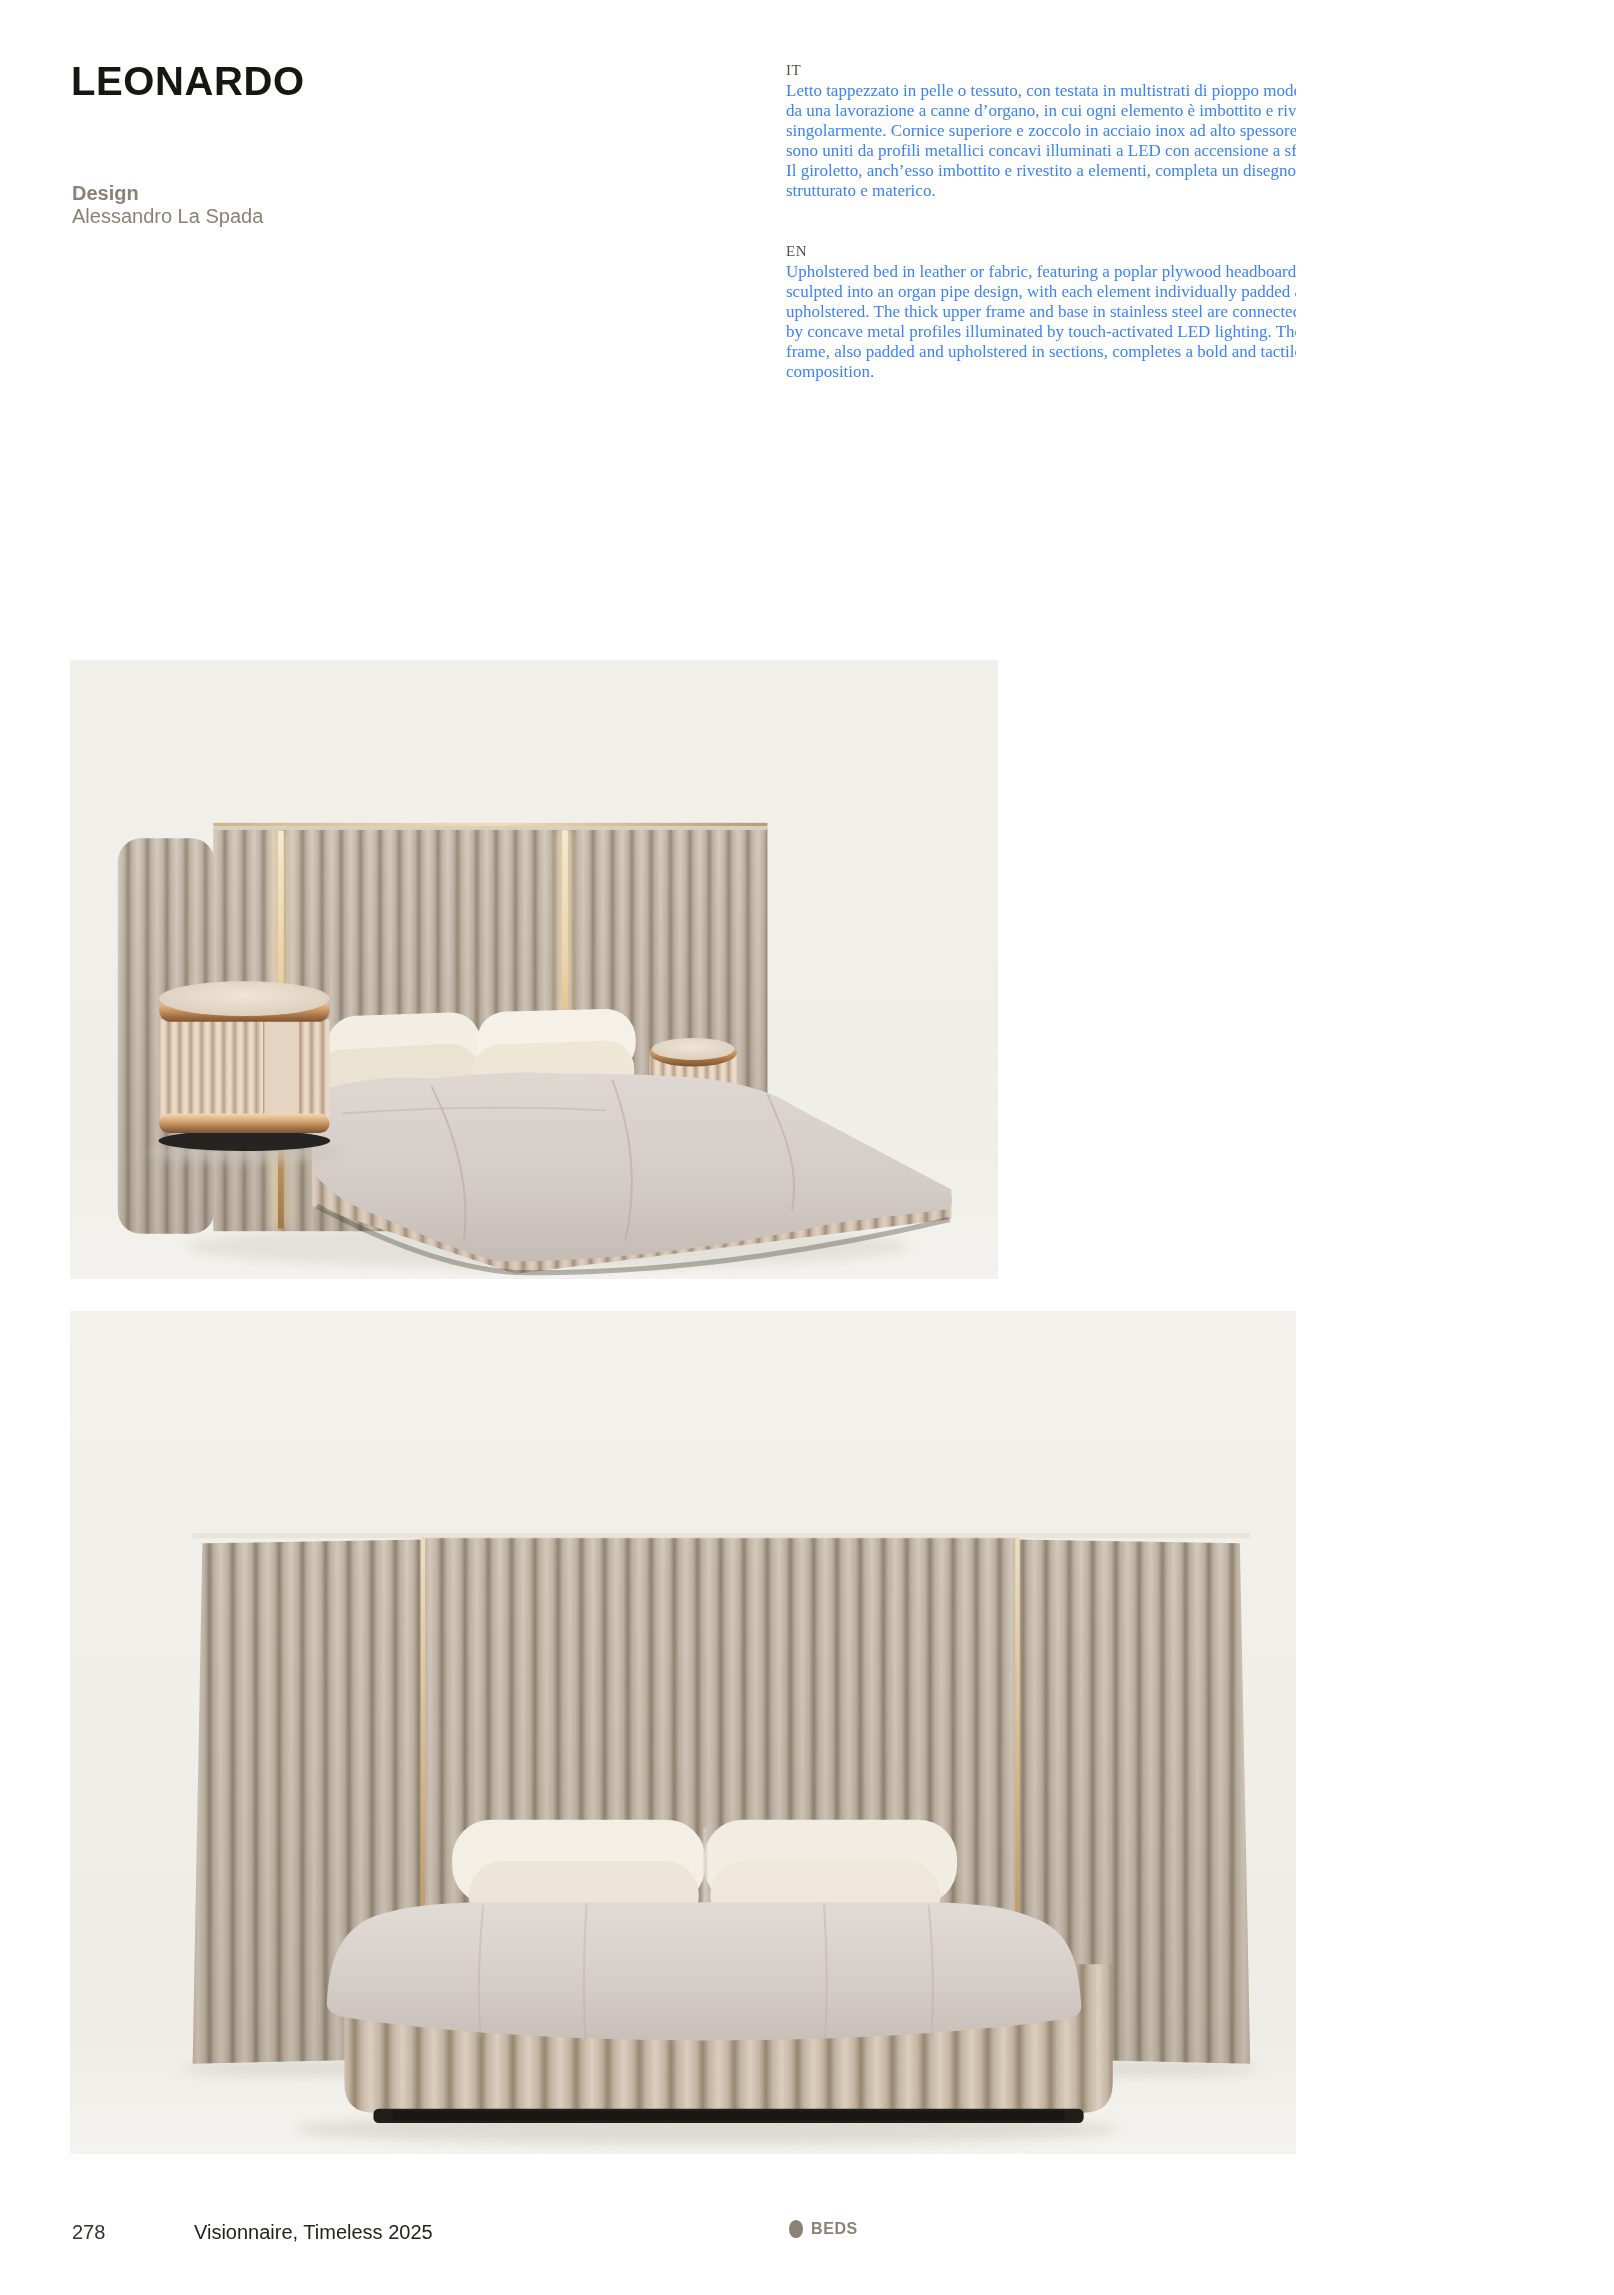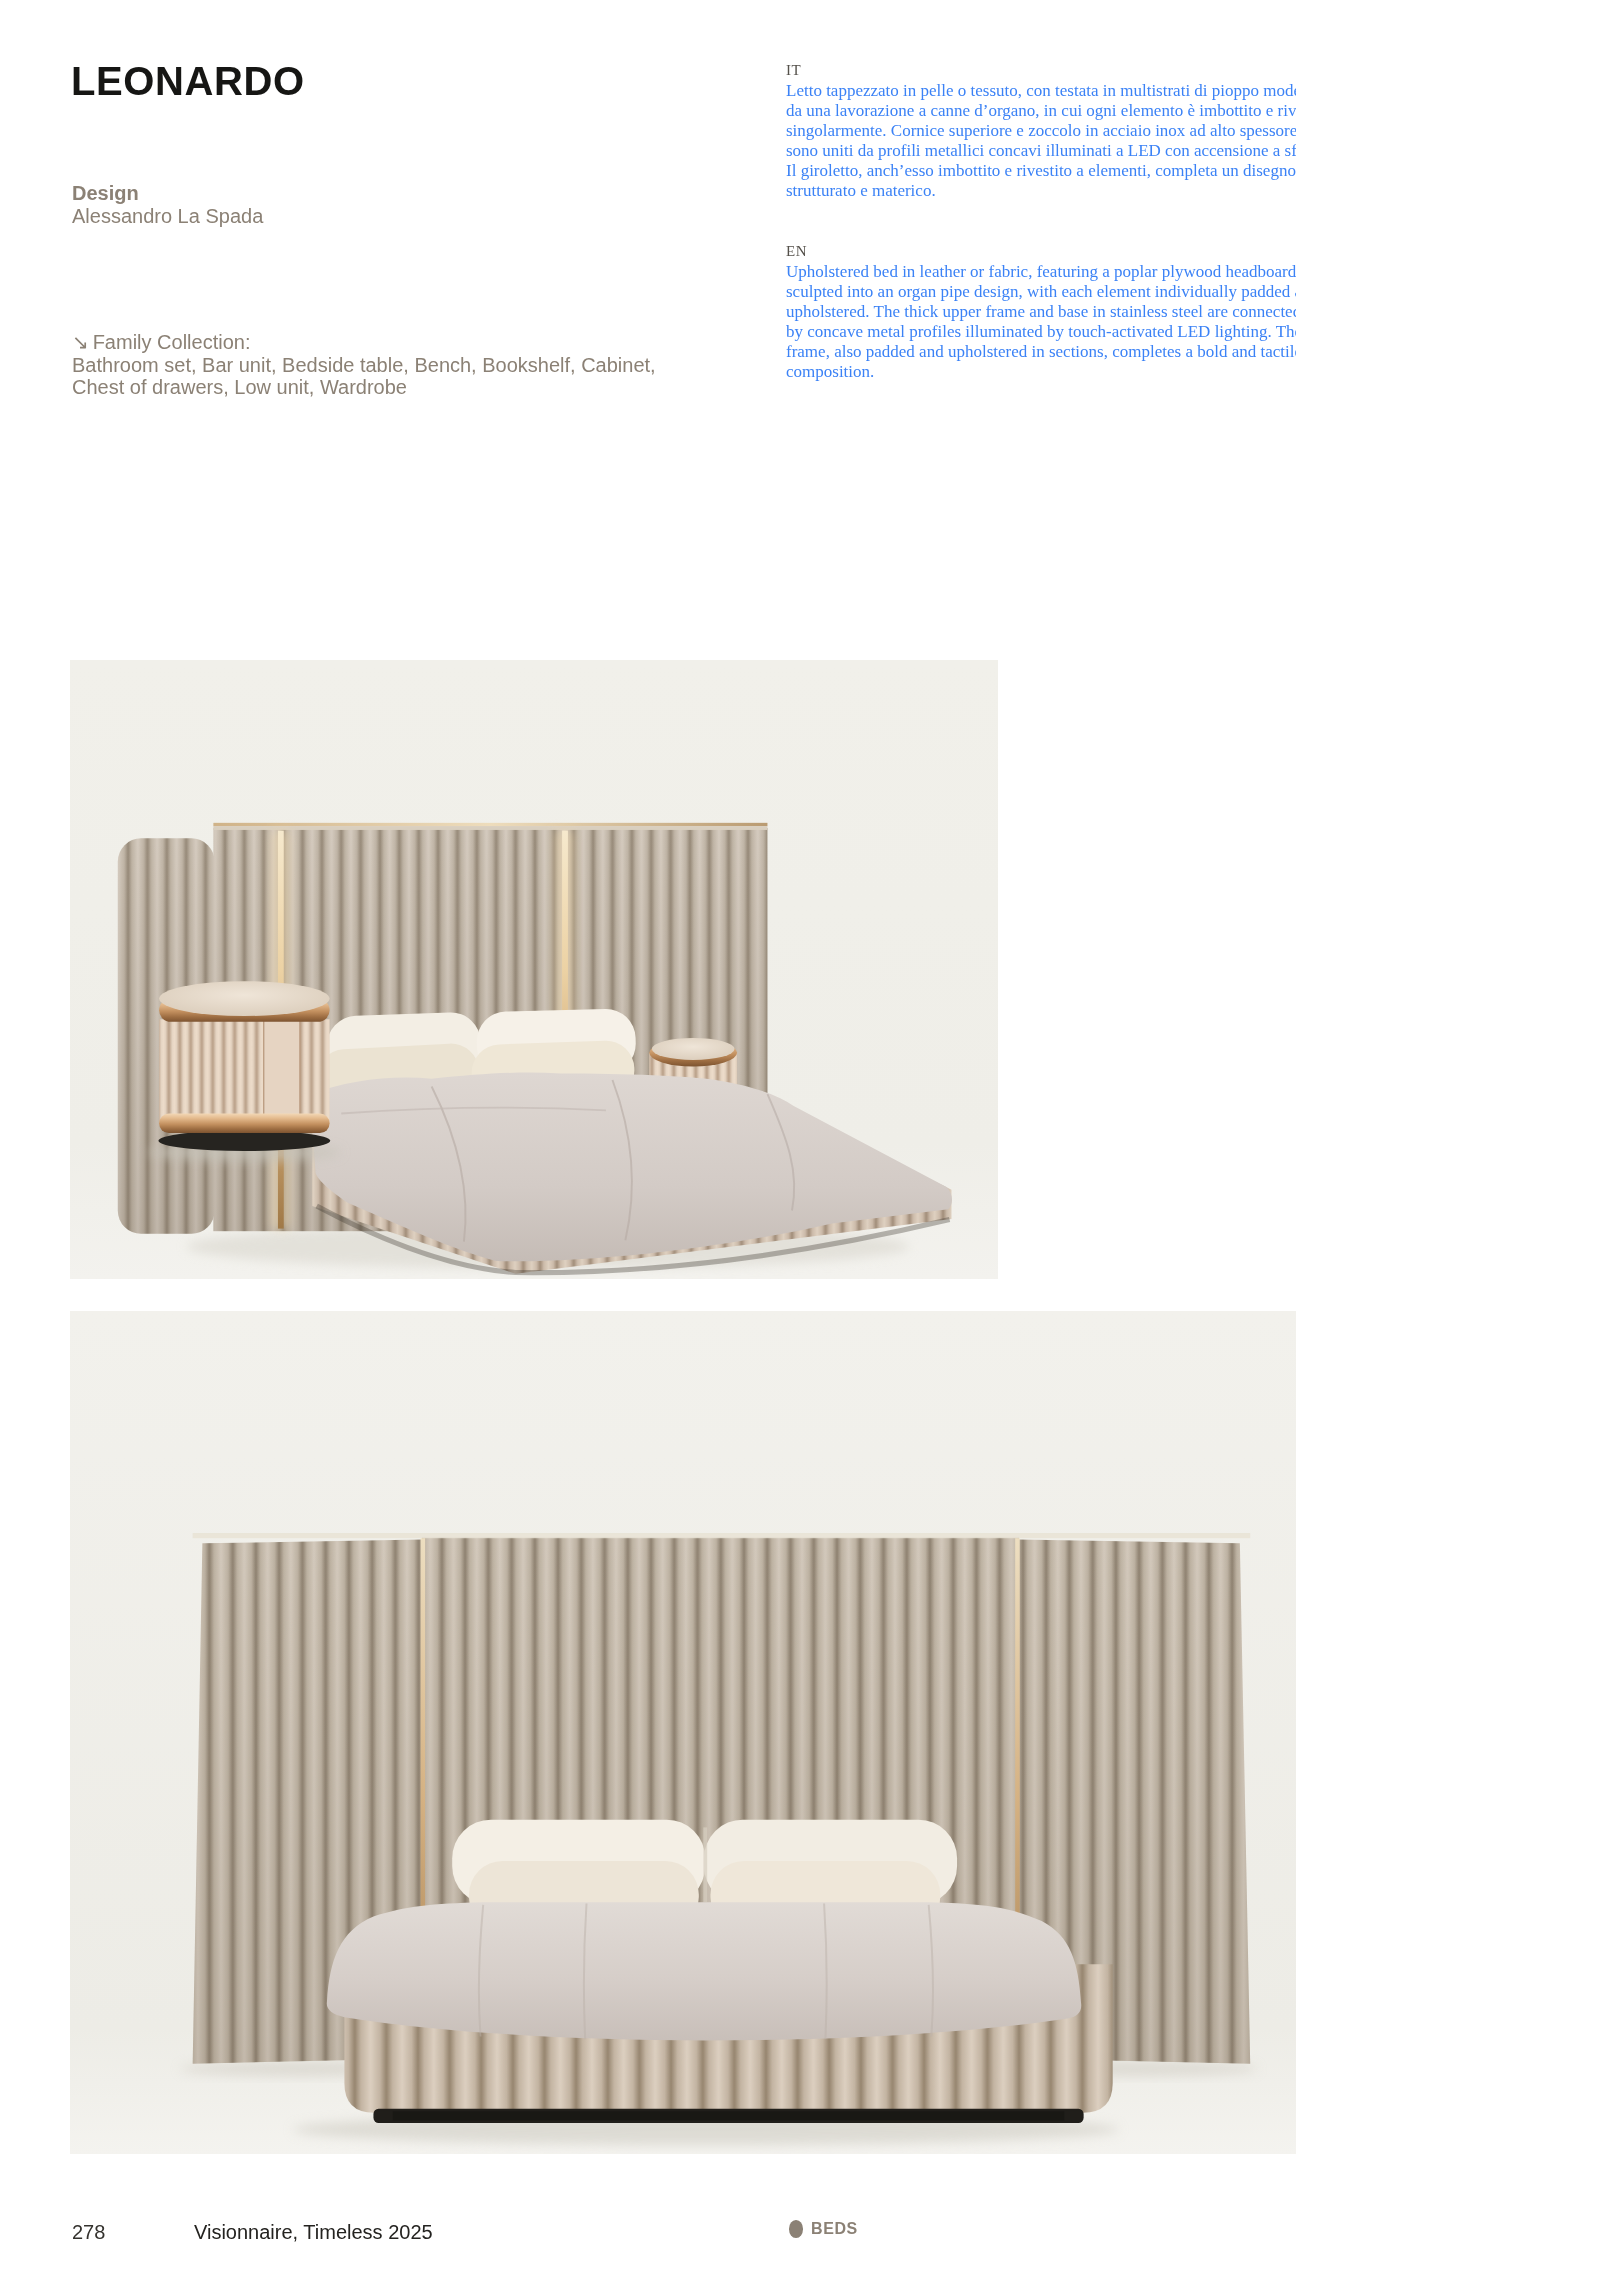--- a/index.html
+++ b/index.html
@@ -50,27 +50,20 @@
 <div class="page">
 
   <h1 class="title">LEONARDO</h1>
 
   <div class="spec-block" id="design-block">
     <div class="spec-label">Design</div>
     <div>Alessandro La Spada</div>
   </div>
 
 
-  <div class="spec-block" id="family-block">
-    <div>
-      <span class="family-arrow">↘</span><span>Family Collection:</span>
-    </div>
-    <div class="pre">Bathroom set, Bar unit, Bedside table, Bench, Bookshelf, Cabinet,
-Chest of drawers, Low unit, Wardrobe</div>
-  </div>
 
   <p class="lang-label" id="it-label">IT</p>
   <p class="desc-text" id="it-text">Letto tappezzato in pelle o tessuto, con testata in multistrati di pioppo modellata
 da una lavorazione a canne d’organo, in cui ogni elemento è imbottito e rivestito
 singolarmente. Cornice superiore e zoccolo in acciaio inox ad alto spessore
 sono uniti da profili metallici concavi illuminati a LED con accensione a sfioro.
 Il giroletto, anch’esso imbottito e rivestito a elementi, completa un disegno
 strutturato e materico.</p>
   <p class="lang-label" id="en-label">EN</p>
   <p class="desc-text" id="en-text">Upholstered bed in leather or fabric, featuring a poplar plywood headboard

